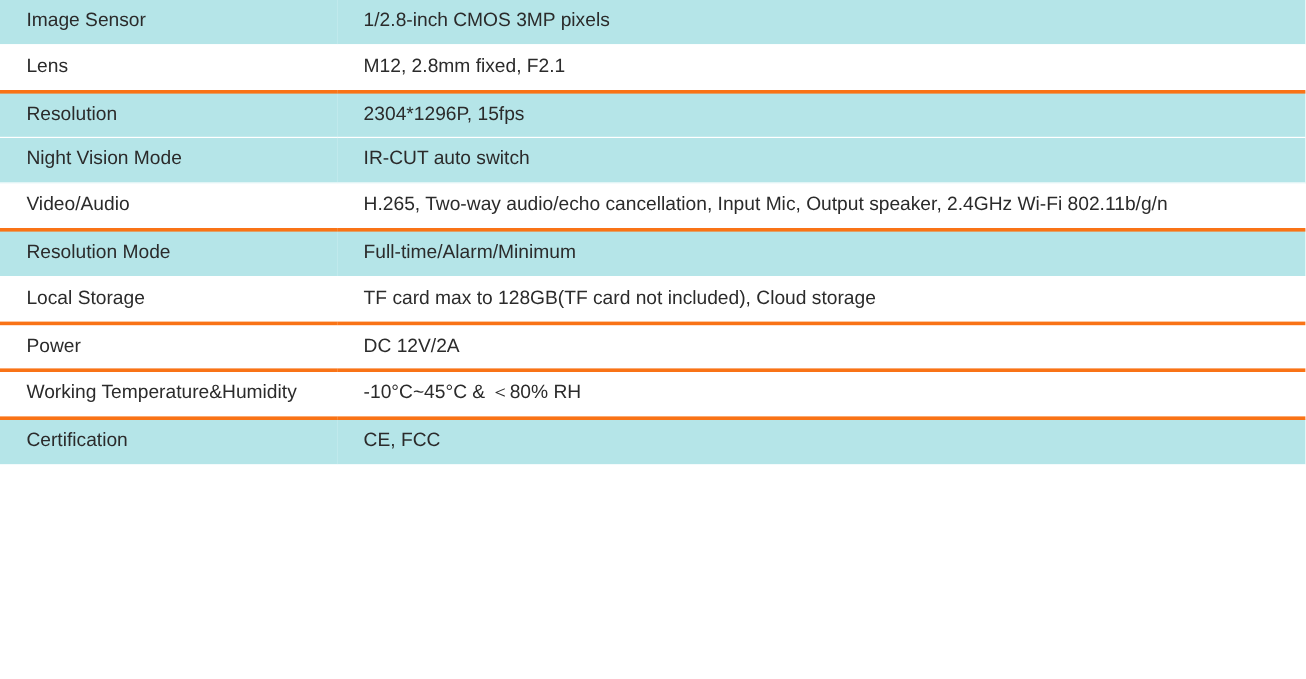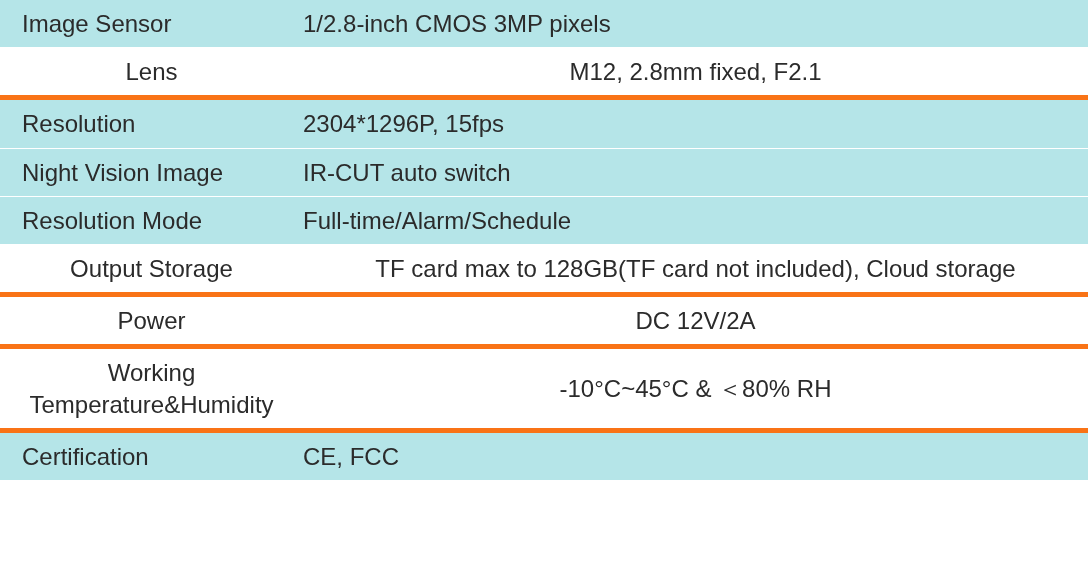--- a/index.html
+++ b/index.html
@@ -19,41 +19,40 @@
     border-collapse: collapse;
     table-layout: fixed;
   }
   .spec-table col.label-col { width: 281px; }
   .spec-table col.value-col { width: 807px; }
 
   .spec-table tr {
     border-bottom: 1px solid #ffffff;
   }
   .spec-table td {
-    font-size: 24px;
+    font-size: 16px;
     line-height: 1.3;
     padding: 8px 0 8px 22px;
     vertical-align: middle;
     border-top: 1px solid #ffffff;
     border-bottom: 1px solid #ffffff;
   }
   .spec-table td.value {
     padding-left: 22px;
   }
   tr.shaded td {
     background: #b5e5e8;
   }
   tr.plain td {
     background: #ffffff;
   }
   tr.plain td.label,
   tr.plain td.value {
     border-top: 1px solid #c9c9c9;
-    border-bottom: 5px solid #f97316;
-    text-align: center;
+    border-bottom: 3px solid #f97316;
   }
   
   .spec-table tr:first-child td { border-top: none; }
   .spec-table tr:last-child td { border-bottom: none; }
 </style>
 </head>
 <body>
 
 <table class="spec-table">
   <colgroup>
@@ -67,29 +66,33 @@
     </tr>
     <tr class="plain">
       <td class="label">Lens</td>
       <td class="value">M12, 2.8mm fixed, F2.1</td>
     </tr>
     <tr class="shaded">
       <td class="label">Resolution</td>
       <td class="value">2304*1296P, 15fps</td>
     </tr>
     <tr class="shaded">
-      <td class="label">Night Vision Image</td>
+      <td class="label">Night Vision Mode</td>
       <td class="value">IR-CUT auto switch</td>
+    </tr>
+    <tr class="plain">
+      <td class="label">Video/Audio</td>
+      <td class="value">H.265, Two-way audio/echo cancellation, Input Mic, Output speaker, 2.4GHz Wi-Fi 802.11b/g/n</td>
     </tr>
     <tr class="shaded">
       <td class="label">Resolution Mode</td>
-      <td class="value">Full-time/Alarm/Schedule</td>
+      <td class="value">Full-time/Alarm/Minimum</td>
     </tr>
     <tr class="plain">
-      <td class="label">Output Storage</td>
+      <td class="label">Local Storage</td>
       <td class="value">TF card max to 128GB(TF card not included), Cloud storage</td>
     </tr>
     <tr class="plain">
       <td class="label">Power</td>
       <td class="value">DC 12V/2A</td>
     </tr>
     <tr class="plain">
       <td class="label">Working Temperature&amp;Humidity</td>
       <td class="value">-10°C~45°C &amp; ＜80% RH</td>
     </tr>

